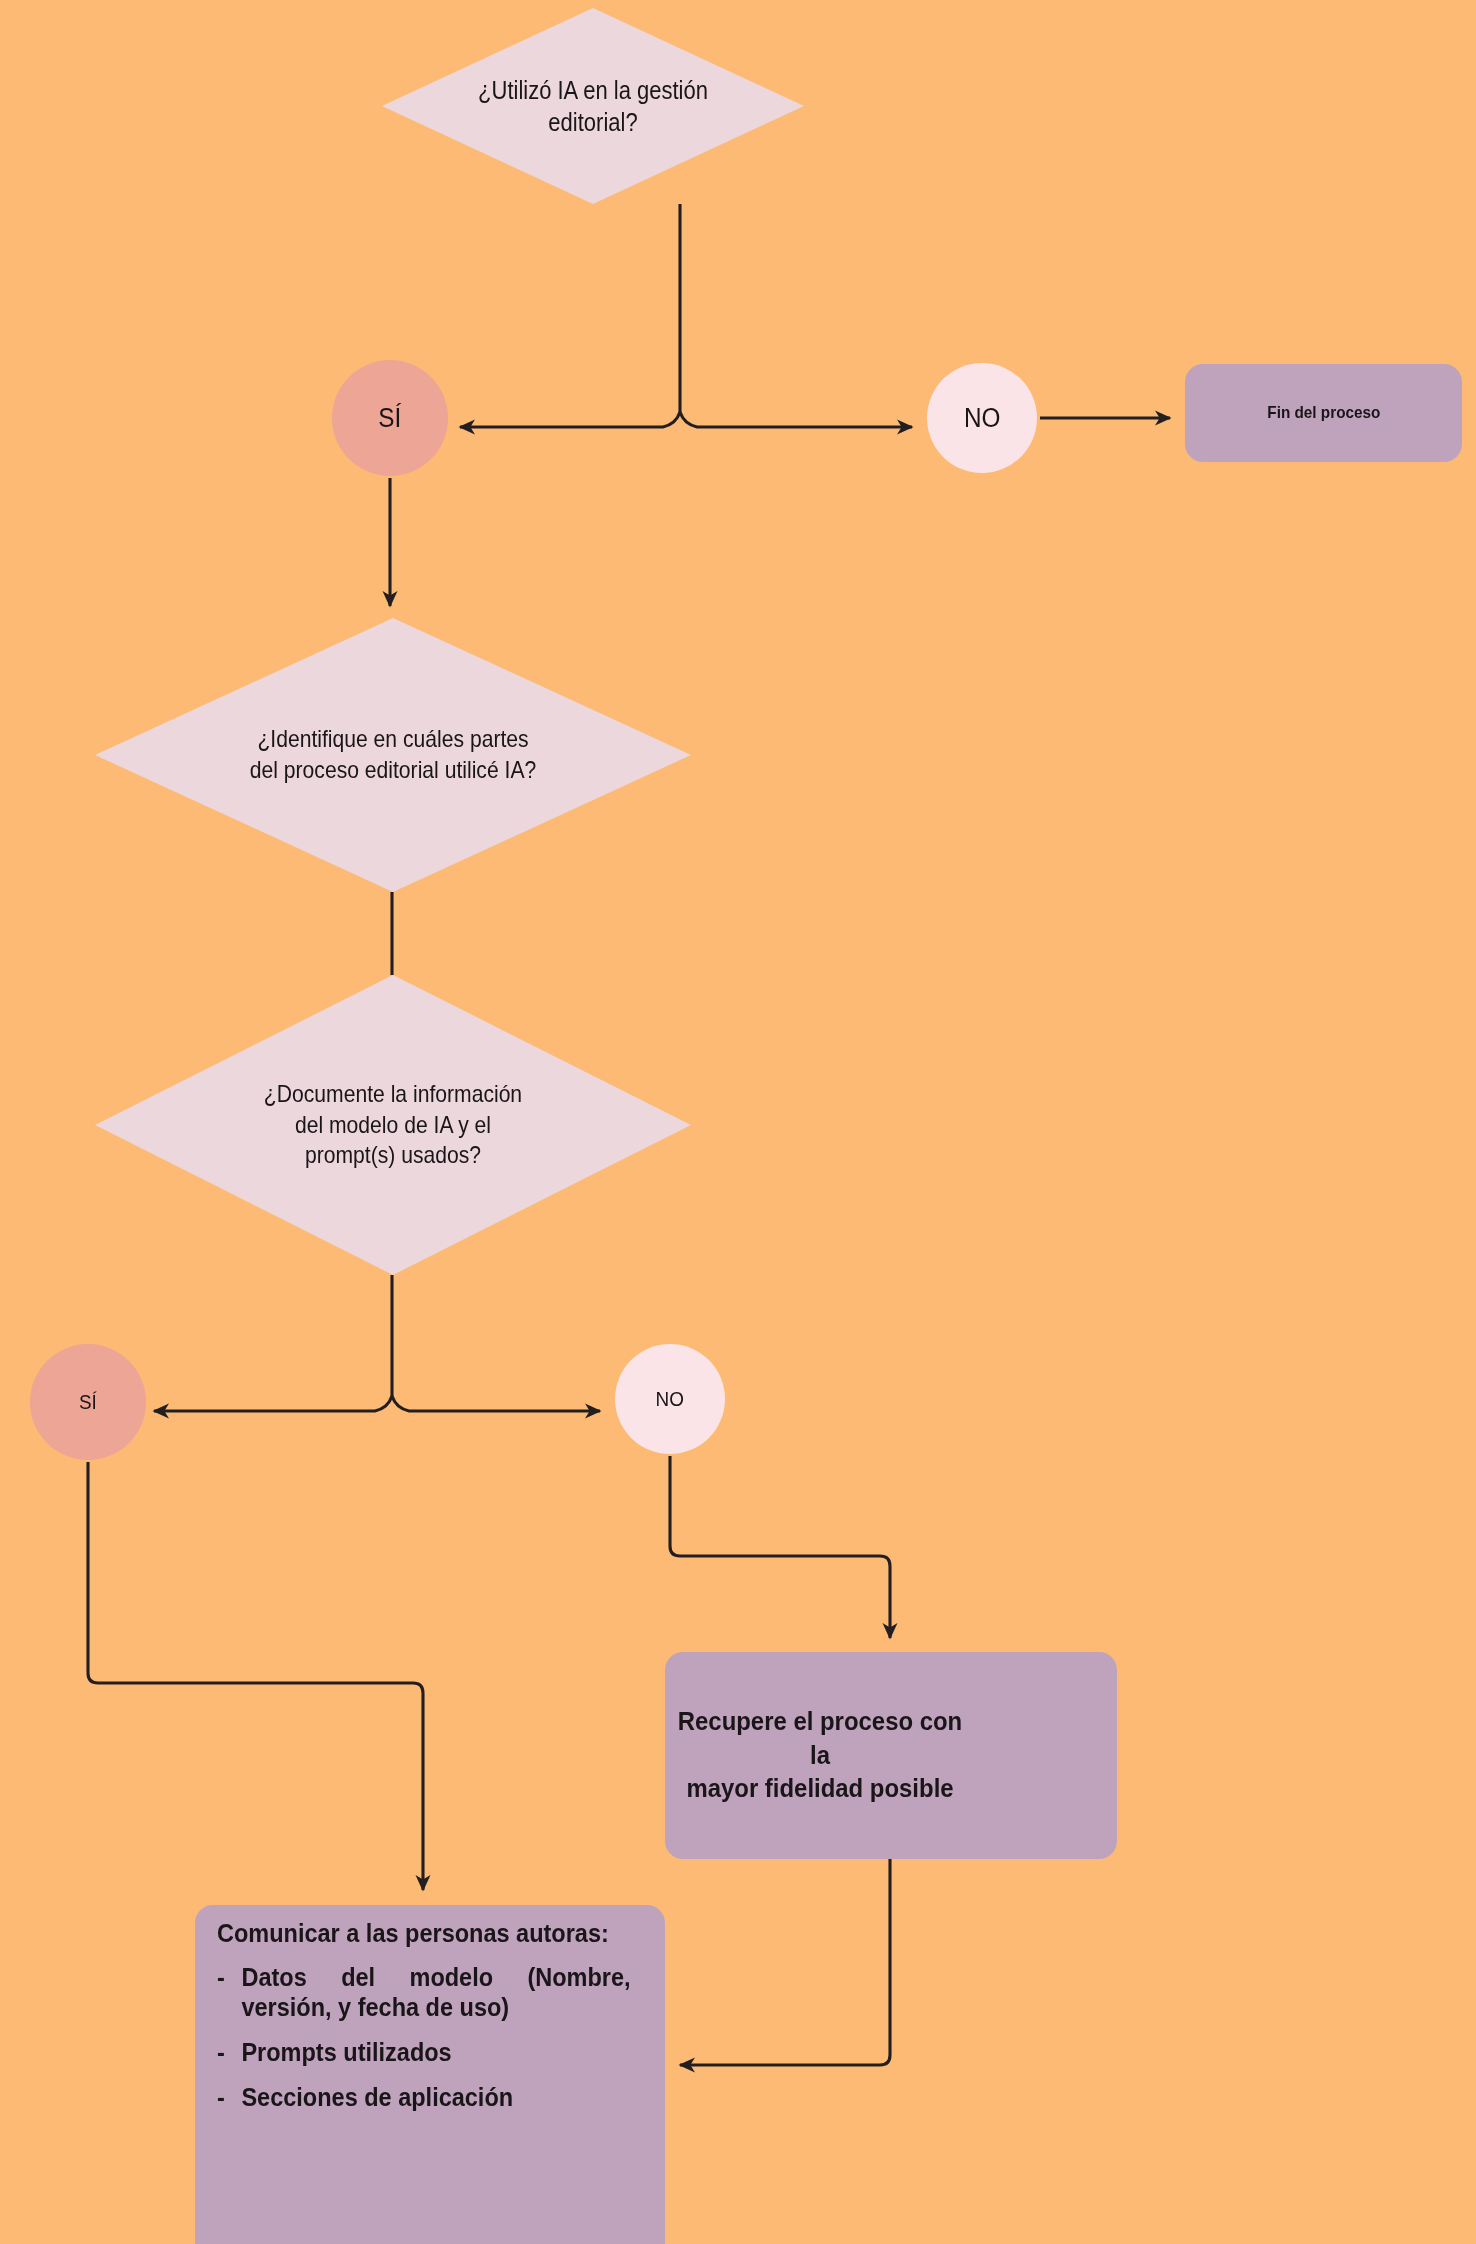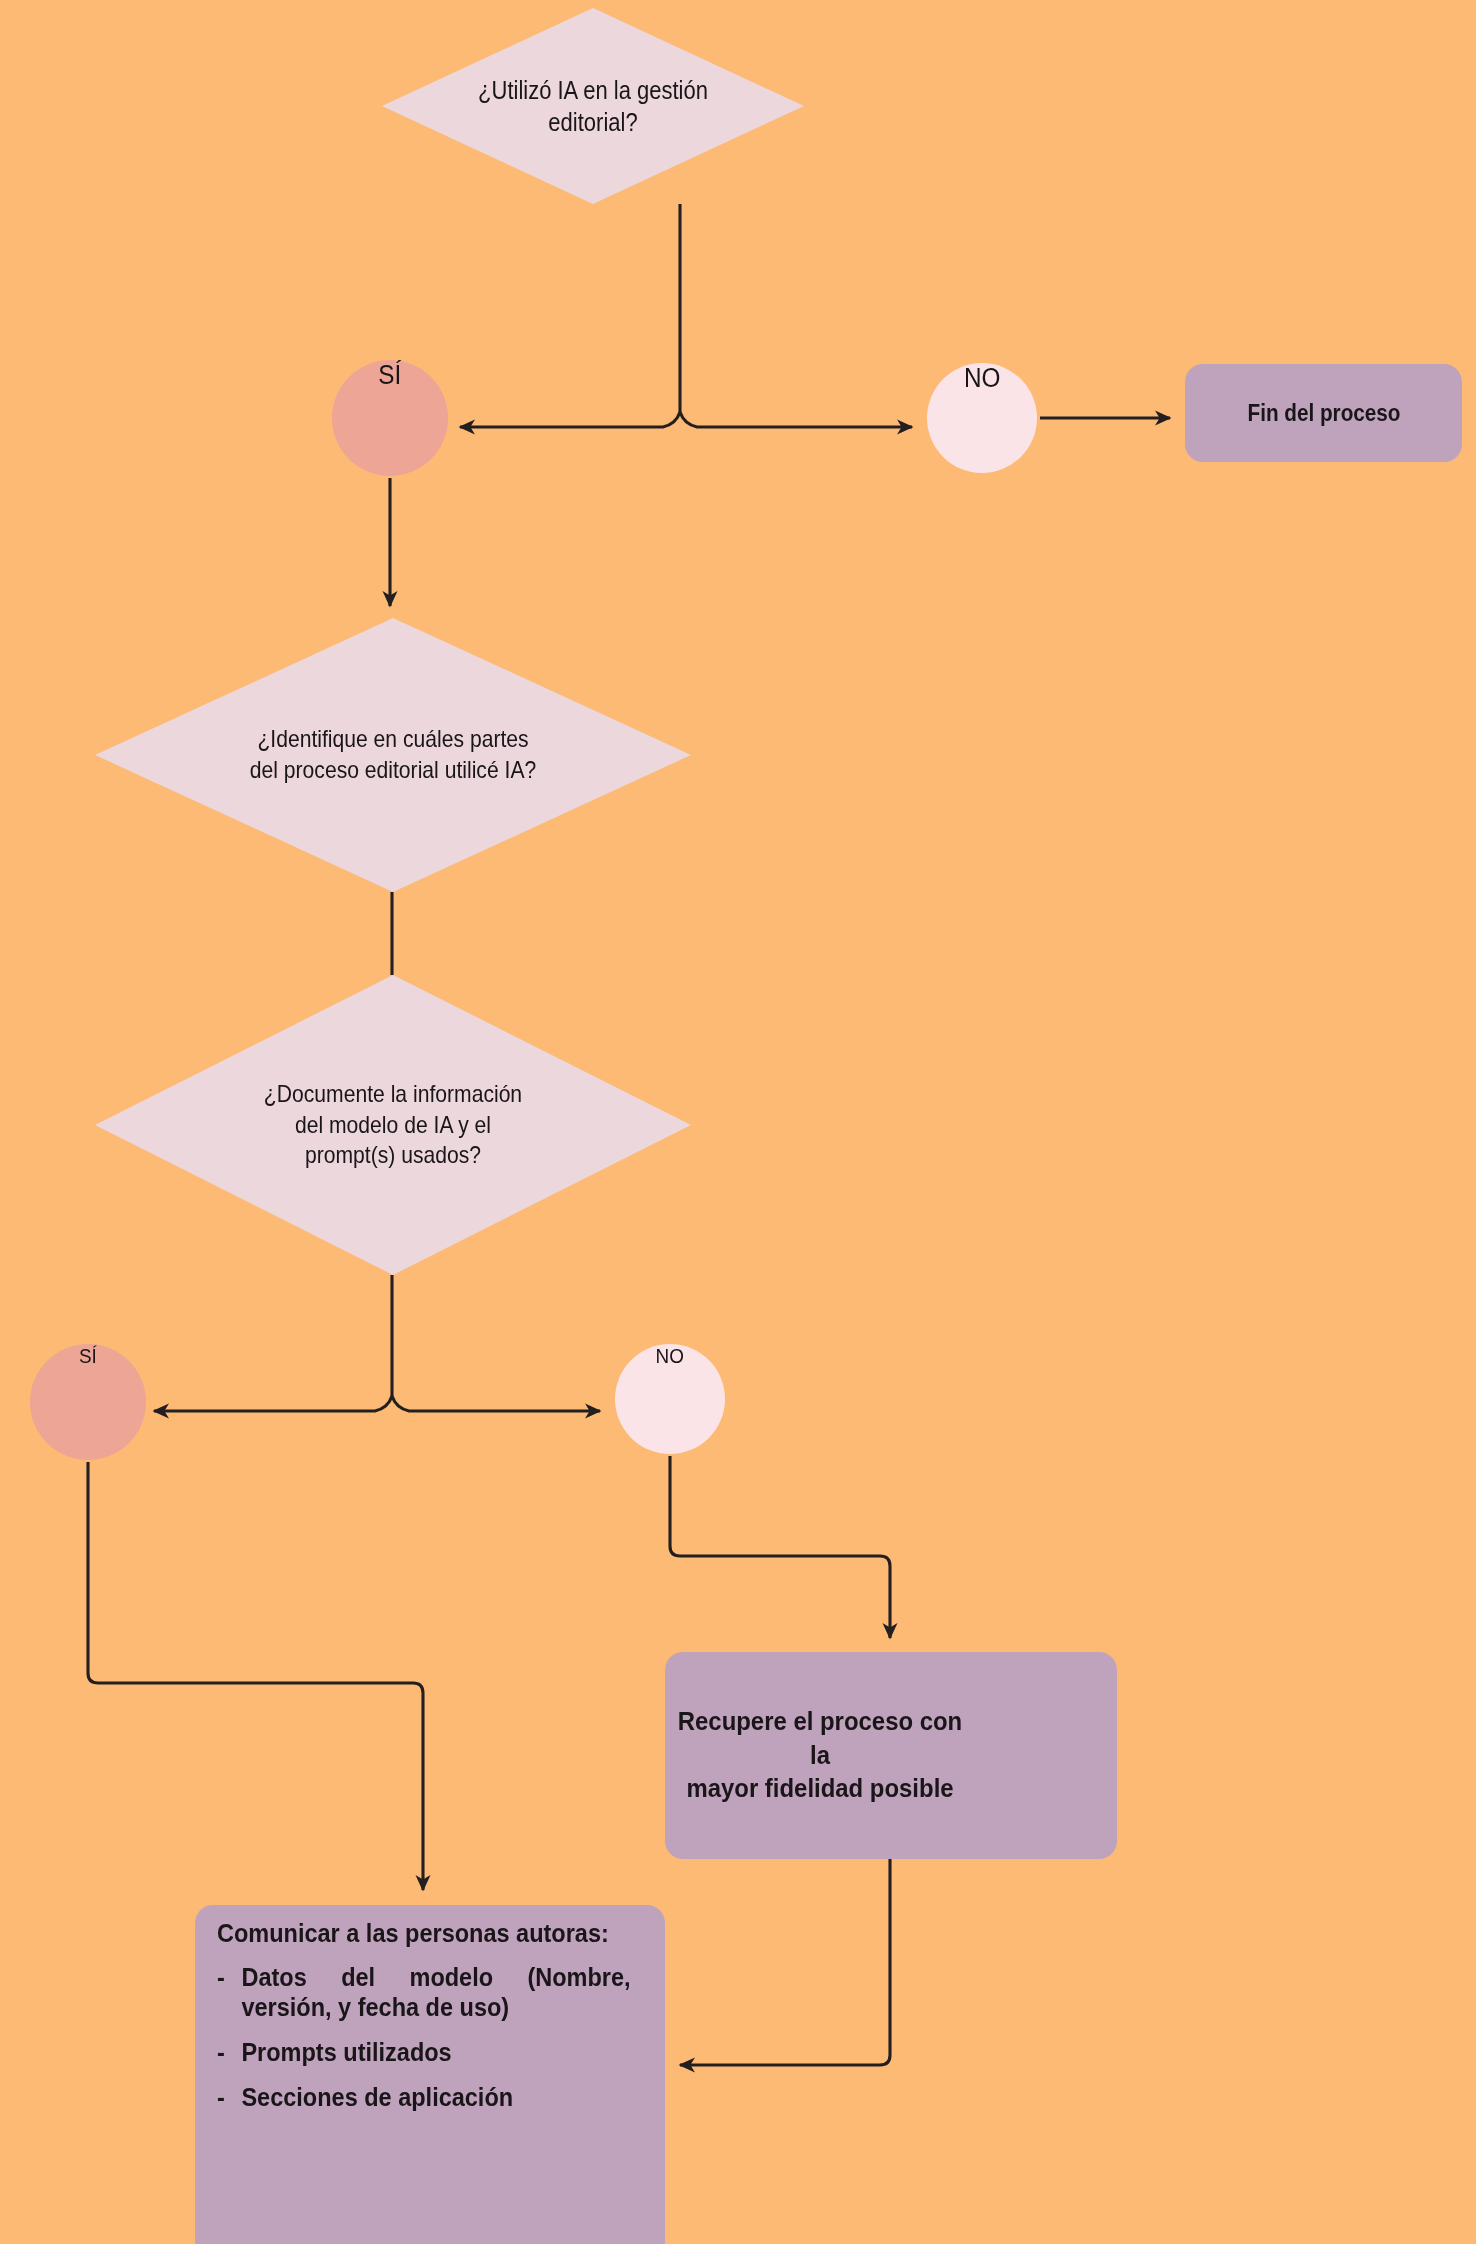--- a/index.html
+++ b/index.html
@@ -53,21 +53,21 @@
   #diamond-2 .dlabel { font-size: 24px; width: 330px; }
 
   #diamond-3 { left: 95px; top: 975px; width: 596px; height: 300px; }
   #diamond-3 .dlabel { font-size: 24px; width: 330px; }
 
   
   .decision-node {
     position: absolute;
     border-radius: 50%;
     display: flex;
-    align-items: flex-start;
+    align-items: center;
     justify-content: center;
     color: #1a1518;
     font-family: "Liberation Sans", sans-serif;
     font-weight: 400;
   }
   .decision-node span { transform: scaleX(0.9); }
 
   #node-si-1 {
     left: 332px; top: 360px; width: 116px; height: 116px;
     background: #EDA595; font-size: 27px;
@@ -92,21 +92,21 @@
     border-radius: 18px;
     color: #1a1518;
     font-family: "Liberation Sans", sans-serif;
     font-weight: 700;
     display: flex;
     align-items: center;
   }
   #box-fin {
     left: 1185px; top: 364px; width: 277px; height: 98px;
     justify-content: center;
-    font-size: 23px;
+    font-size: 17px;
   }
   #box-fin .blabel { transform: scaleX(0.9); white-space: nowrap; }
 
   #box-recupere {
     left: 665px; top: 1652px; width: 452px; height: 207px;
     justify-content: flex-start;
   }
   #box-recupere .blabel {
     text-align: center;
     font-size: 26px;

